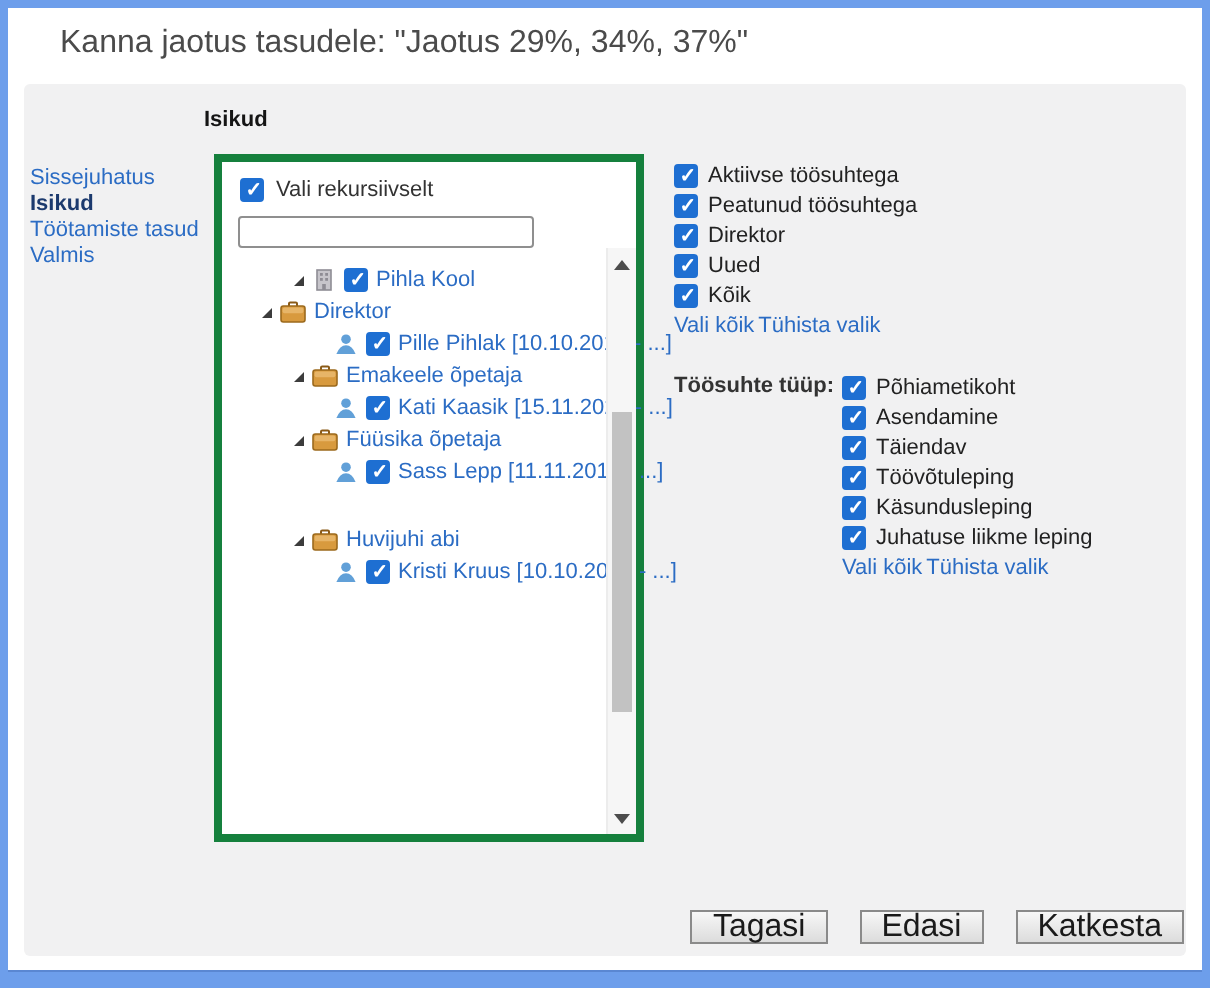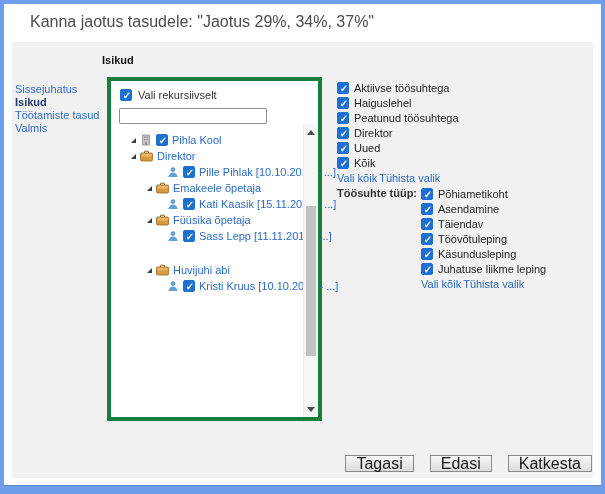--- a/index.html
+++ b/index.html
@@ -91,21 +91,21 @@
     <div class="section-title">Isikud</div>
 
     <div class="tree-panel">
       <div class="tree-head">
         <span class="cb checked"></span>
         <span>Vali rekursiivselt</span>
       </div>
       <input class="filter" value="" style="">
       <div class="tree">
 
-          <div class="tree-row" style="padding-left: 20px;">
+          <div class="tree-row" style="padding-left: 36px;">
             <span class="arrow"></span>
             <span class="icon">
               <svg width="12" height="12" viewBox="0 0 12 12">
                 <rect x="2.5" y="1" width="7" height="10" fill="#c7c5cb" stroke="#8e8c94" stroke-width="0.8"></rect>
                 <rect x="4" y="2.5" width="1.4" height="1.4" fill="#8e8c94"></rect>
                 <rect x="6.6" y="2.5" width="1.4" height="1.4" fill="#8e8c94"></rect>
                 <rect x="4" y="5" width="1.4" height="1.4" fill="#8e8c94"></rect>
                 <rect x="6.6" y="5" width="1.4" height="1.4" fill="#8e8c94"></rect>
                 <rect x="5.1" y="8" width="1.8" height="3" fill="#8e8c94"></rect>
               </svg>
@@ -232,24 +232,20 @@
 
     <div class="group g1">
       <div>
         <div>
 
             <div class="opt">
               <span class="cb checked"></span>
               <span class="lbl">Aktiivse töösuhtega</span>
             </div>
 
-            <div class="opt">
-              <span class="cb checked"></span>
-              <span class="lbl">Haiguslehel</span>
-            </div>
 
             <div class="opt">
               <span class="cb checked"></span>
               <span class="lbl">Peatunud töösuhtega</span>
             </div>
 
             <div class="opt">
               <span class="cb checked"></span>
               <span class="lbl">Direktor</span>
             </div>

